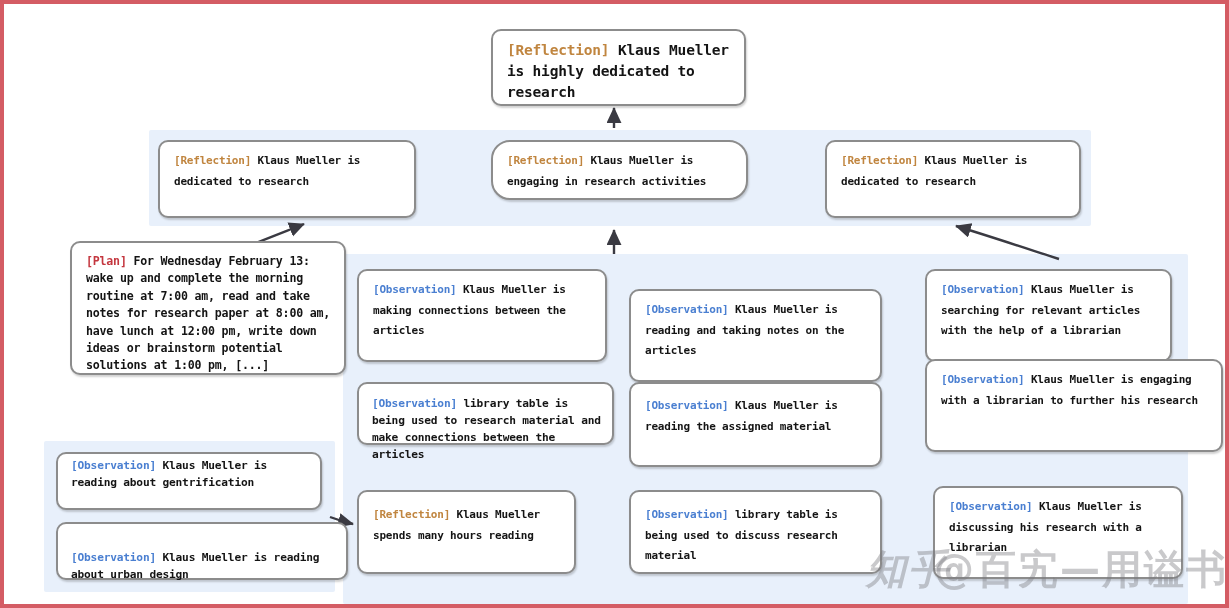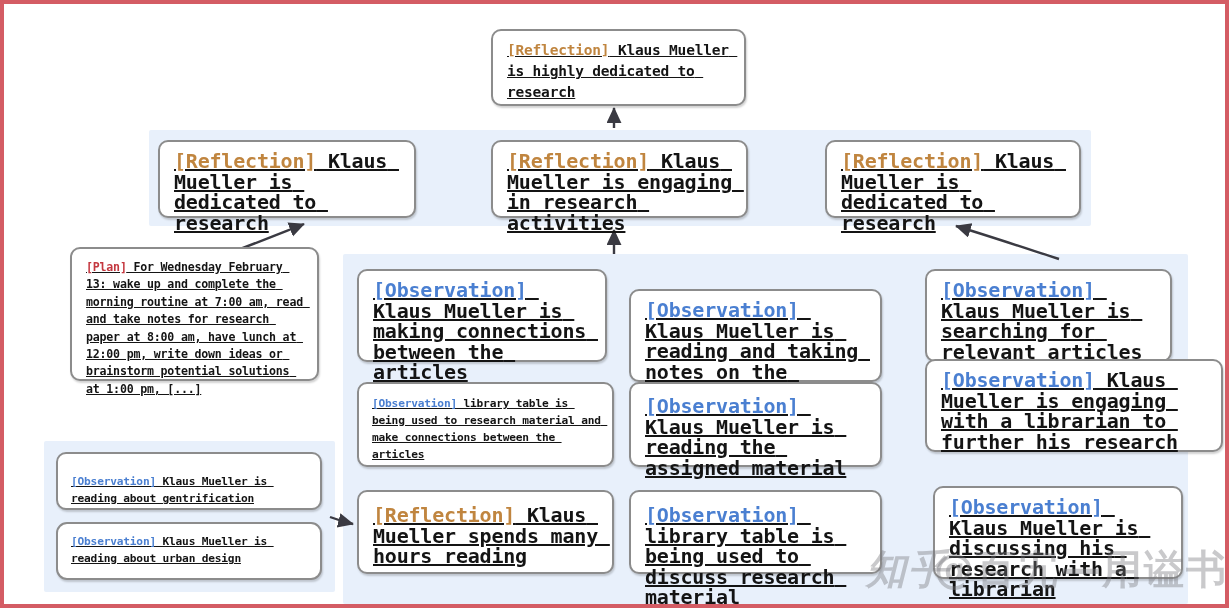--- a/index.html
+++ b/index.html
@@ -31,26 +31,25 @@
     box-sizing: border-box;
     background: #ffffff;
     border: 2px solid #8c8c8c;
     border-radius: 10px;
     box-shadow: 1px 2px 2px rgba(0,0,0,0.18);
     padding: 9px 12px 8px 14px;
     font-family: "DejaVu Sans Mono", "Liberation Mono", monospace;
     font-weight: bold;
     color: #141414;
     letter-spacing: -0.2px;
-    text-decoration: underline;
   }
   .node .txt { display: block; white-space: pre-wrap; }
 
   .fs-lg { font-size: 14.5px; line-height: 21px; }
-  .fs-md { font-size: 20px; line-height: 20.5px; }
+  .fs-md { font-size: 11px; line-height: 20.5px; }
   .fs-sm { font-size: 11.6px; line-height: 17.4px; }
   .fs-xs { font-size: 11.2px; line-height: 17px; }
 
   .tag-reflection  { color: #c0853f; font-weight: bold; }
   .tag-observation { color: #4a7fd1; font-weight: bold; }
   .tag-plan        { color: #c4373f; font-weight: bold; }
 
   
   #arrows {
     position: absolute;
@@ -100,49 +99,49 @@
   </svg>
 
   <div class="node fs-lg" style="left:487px; top:25px; width:255px; height:77px;">
     <span class="txt"><span class="tag-reflection">[Reflection]</span><span> Klaus Mueller is highly dedicated to research</span></span>
   </div>
 
   <div class="node fs-md" style="left:154px; top:136px; width:258px; height:78px;">
     <span class="txt"><span class="tag-reflection">[Reflection]</span><span> Klaus Mueller is dedicated to research</span></span>
   </div>
 
-  <div class="node fs-md" style="left:487px; top:136px; width:257px; height:78px;">
+  <div class="node fs-md" style="left:487px; top:136px; width:257px; height:60px;border-radius:19px;">
     <span class="txt"><span class="tag-reflection">[Reflection]</span><span> Klaus Mueller is engaging in research activities</span></span>
   </div>
 
   <div class="node fs-md" style="left:821px; top:136px; width:256px; height:78px;">
     <span class="txt"><span class="tag-reflection">[Reflection]</span><span> Klaus Mueller is dedicated to research</span></span>
   </div>
 
-  <div class="node fs-sm" style="left:66px; top:243px; width:249px; height:134px; padding:10px 10px 8px 14px;">
+  <div class="node fs-sm" style="left:66px; top:237px; width:276px; height:134px; padding:10px 10px 8px 14px;">
     <span class="txt"><span class="tag-plan">[Plan]</span><span> For Wednesday February 13: wake up and complete the morning routine at 7:00 am, read and take notes for research paper at 8:00 am, have lunch at 12:00 pm, write down ideas or brainstorm potential solutions at 1:00 pm, [...]</span></span>
   </div>
 
-  <div class="node fs-xs" style="left:52px; top:448px; width:266px; height:58px; padding:19px 8px 8px 13px;">
+  <div class="node fs-xs" style="left:52px; top:448px; width:266px; height:58px; padding:3px 8px 8px 13px;">
     <span class="txt"><span class="tag-observation">[Observation]</span><span> Klaus Mueller is reading about gentrification</span></span>
   </div>
 
-  <div class="node fs-xs" style="left:52px; top:518px; width:266px; height:58px; padding:9px 8px 8px 13px;border-radius:11px;">
+  <div class="node fs-xs" style="left:52px; top:518px; width:292px; height:58px; padding:25px 8px 8px 13px;">
     <span class="txt"><span class="tag-observation">[Observation]</span><span> Klaus Mueller is reading about urban design</span></span>
   </div>
 
   <div class="node fs-md" style="left:353px; top:265px; width:250px; height:93px;">
     <span class="txt"><span class="tag-observation">[Observation]</span><span> Klaus Mueller is making connections between the articles</span></span>
   </div>
 
-  <div class="node fs-xs" style="left:353px; top:378px; width:257px; height:85px; padding:11px 8px 17px 13px;">
+  <div class="node fs-xs" style="left:353px; top:378px; width:257px; height:63px; padding:11px 8px 17px 13px;">
     <span class="txt"><span class="tag-observation">[Observation]</span><span> library table is being used to research material and make connections between the articles</span></span>
   </div>
 
-  <div class="node fs-md" style="left:353px; top:486px; width:257px; height:84px; padding:13px 12px 8px 14px;">
+  <div class="node fs-md" style="left:353px; top:486px; width:219px; height:84px; padding:13px 12px 8px 14px;">
     <span class="txt"><span class="tag-reflection">[Reflection]</span><span> Klaus Mueller spends many hours reading</span></span>
   </div>
 
   <div class="node fs-md" style="left:625px; top:265px; width:253px; height:93px;margin-top:20px;">
     <span class="txt"><span class="tag-observation">[Observation]</span><span> Klaus Mueller is reading and taking notes on the articles</span></span>
   </div>
 
   <div class="node fs-md" style="left:625px; top:378px; width:253px; height:85px; padding:12px 12px 23px 14px;">
     <span class="txt"><span class="tag-observation">[Observation]</span><span> Klaus Mueller is reading the assigned material</span></span>
   </div>

